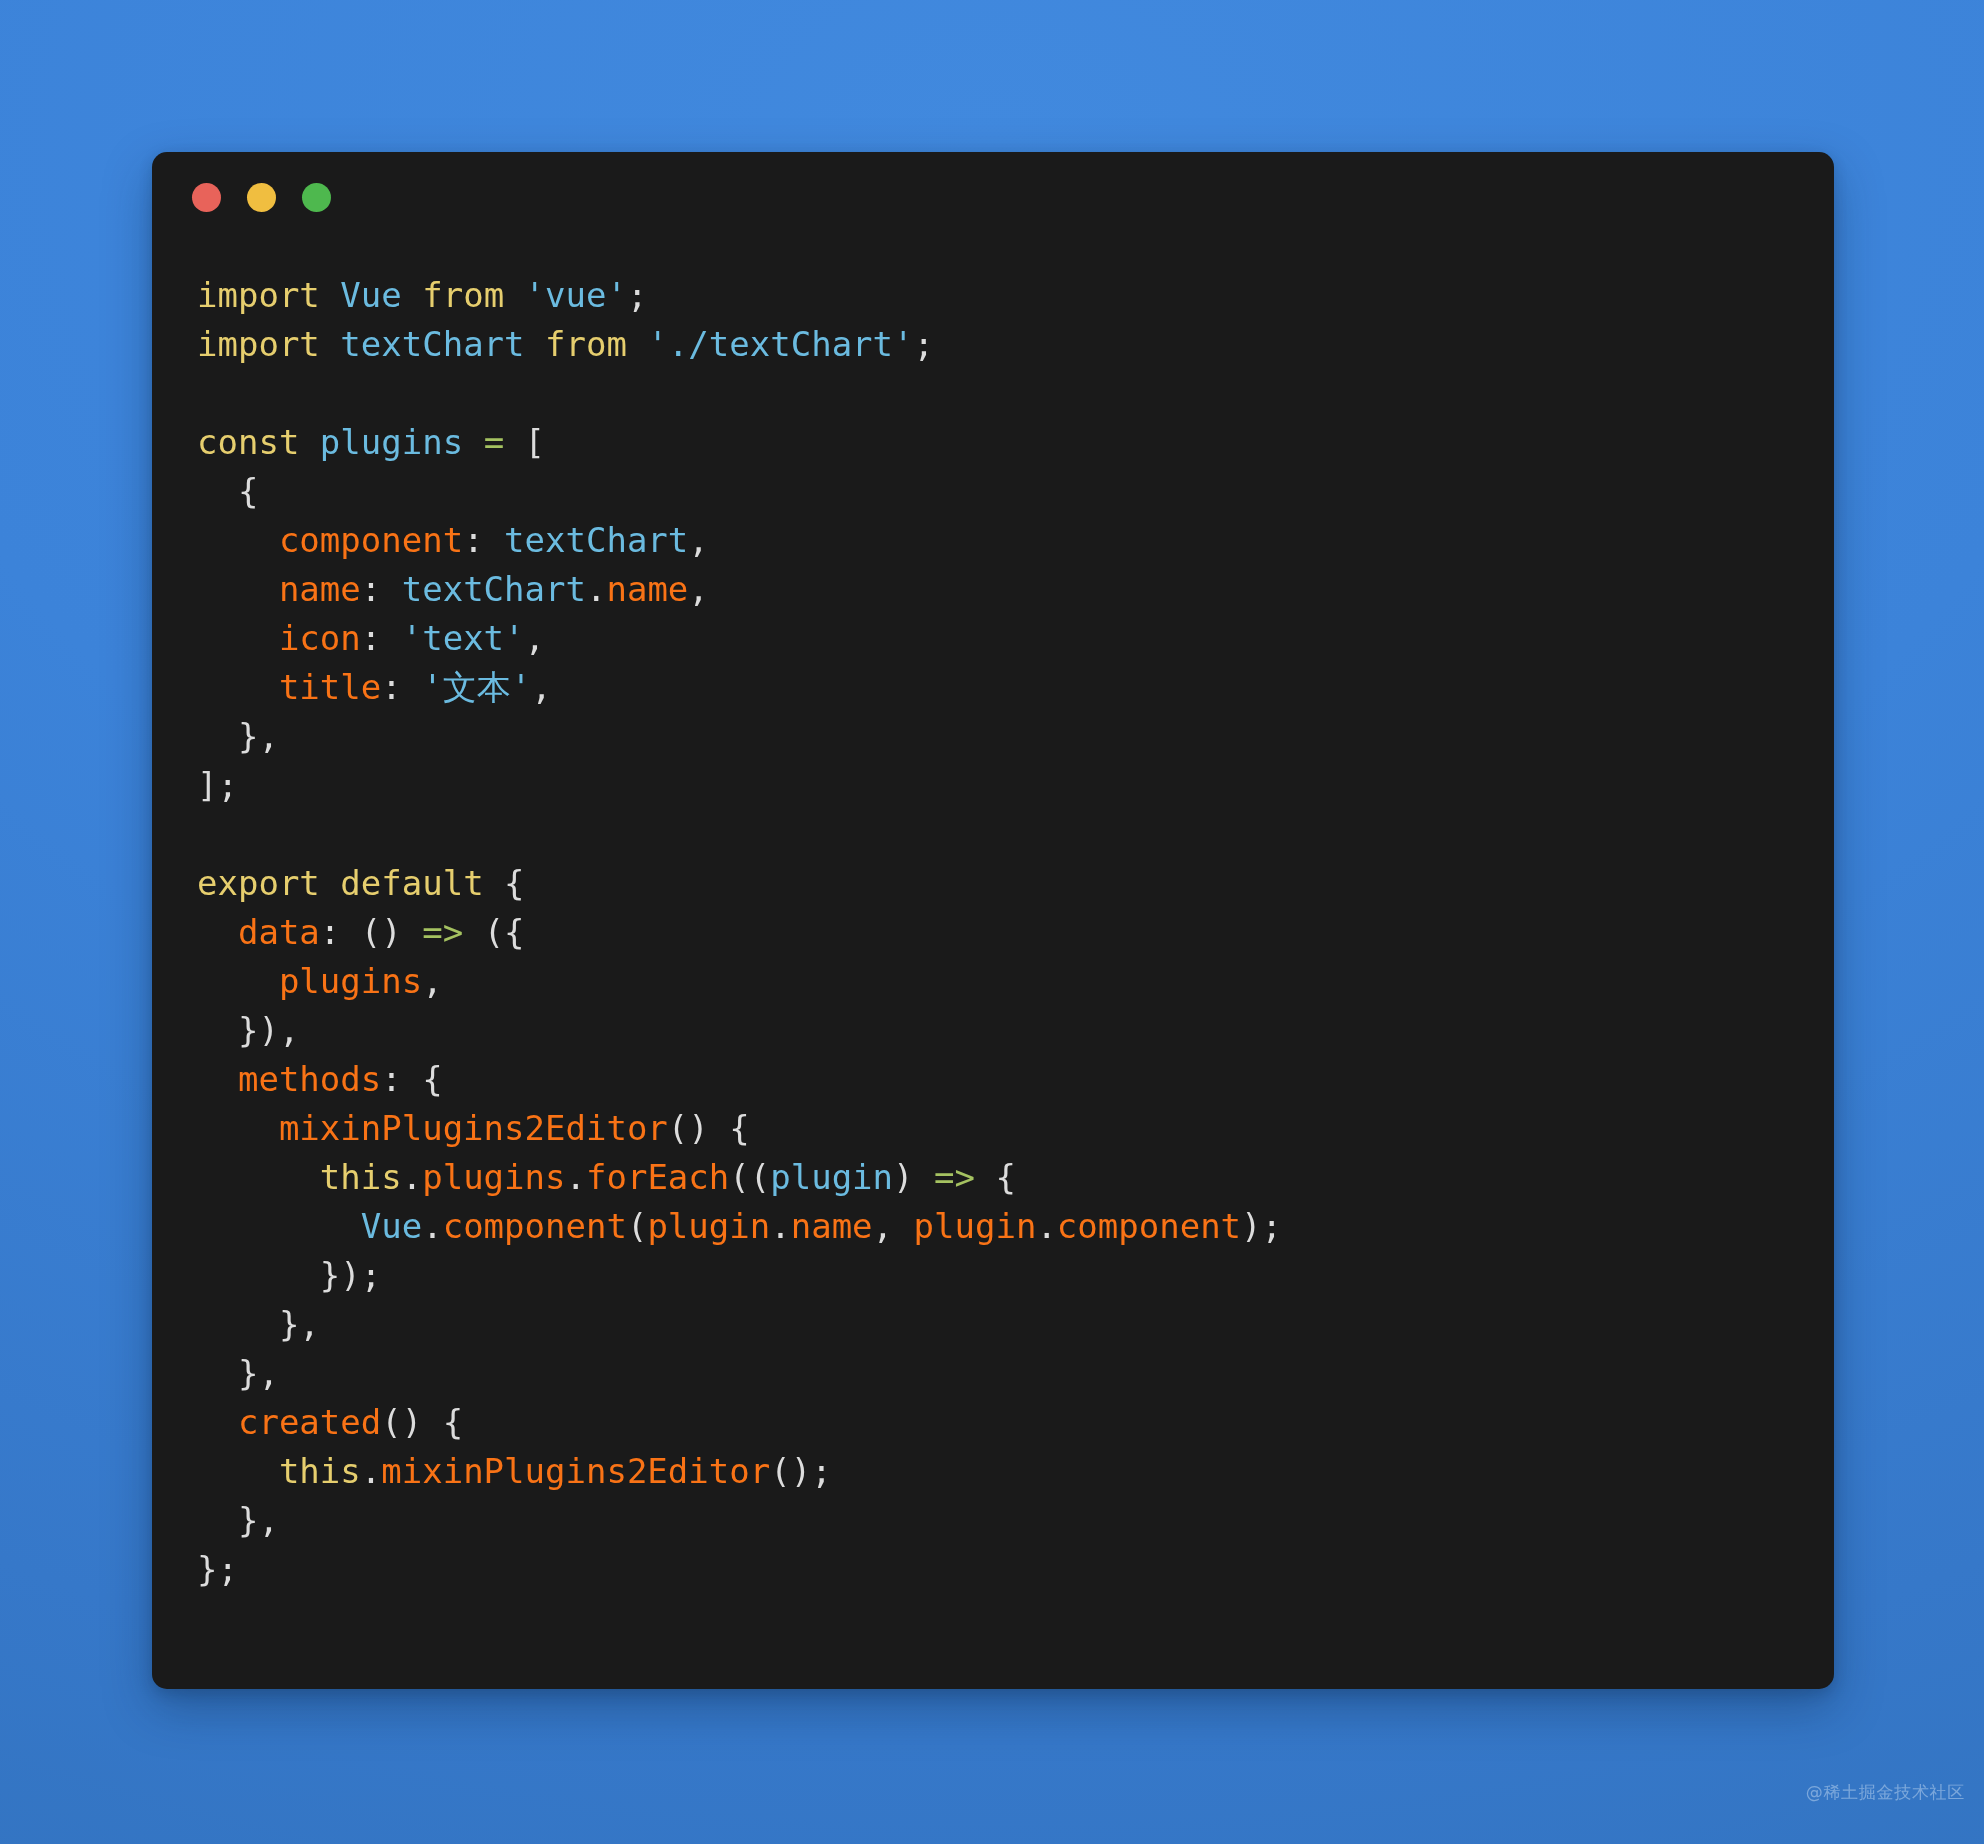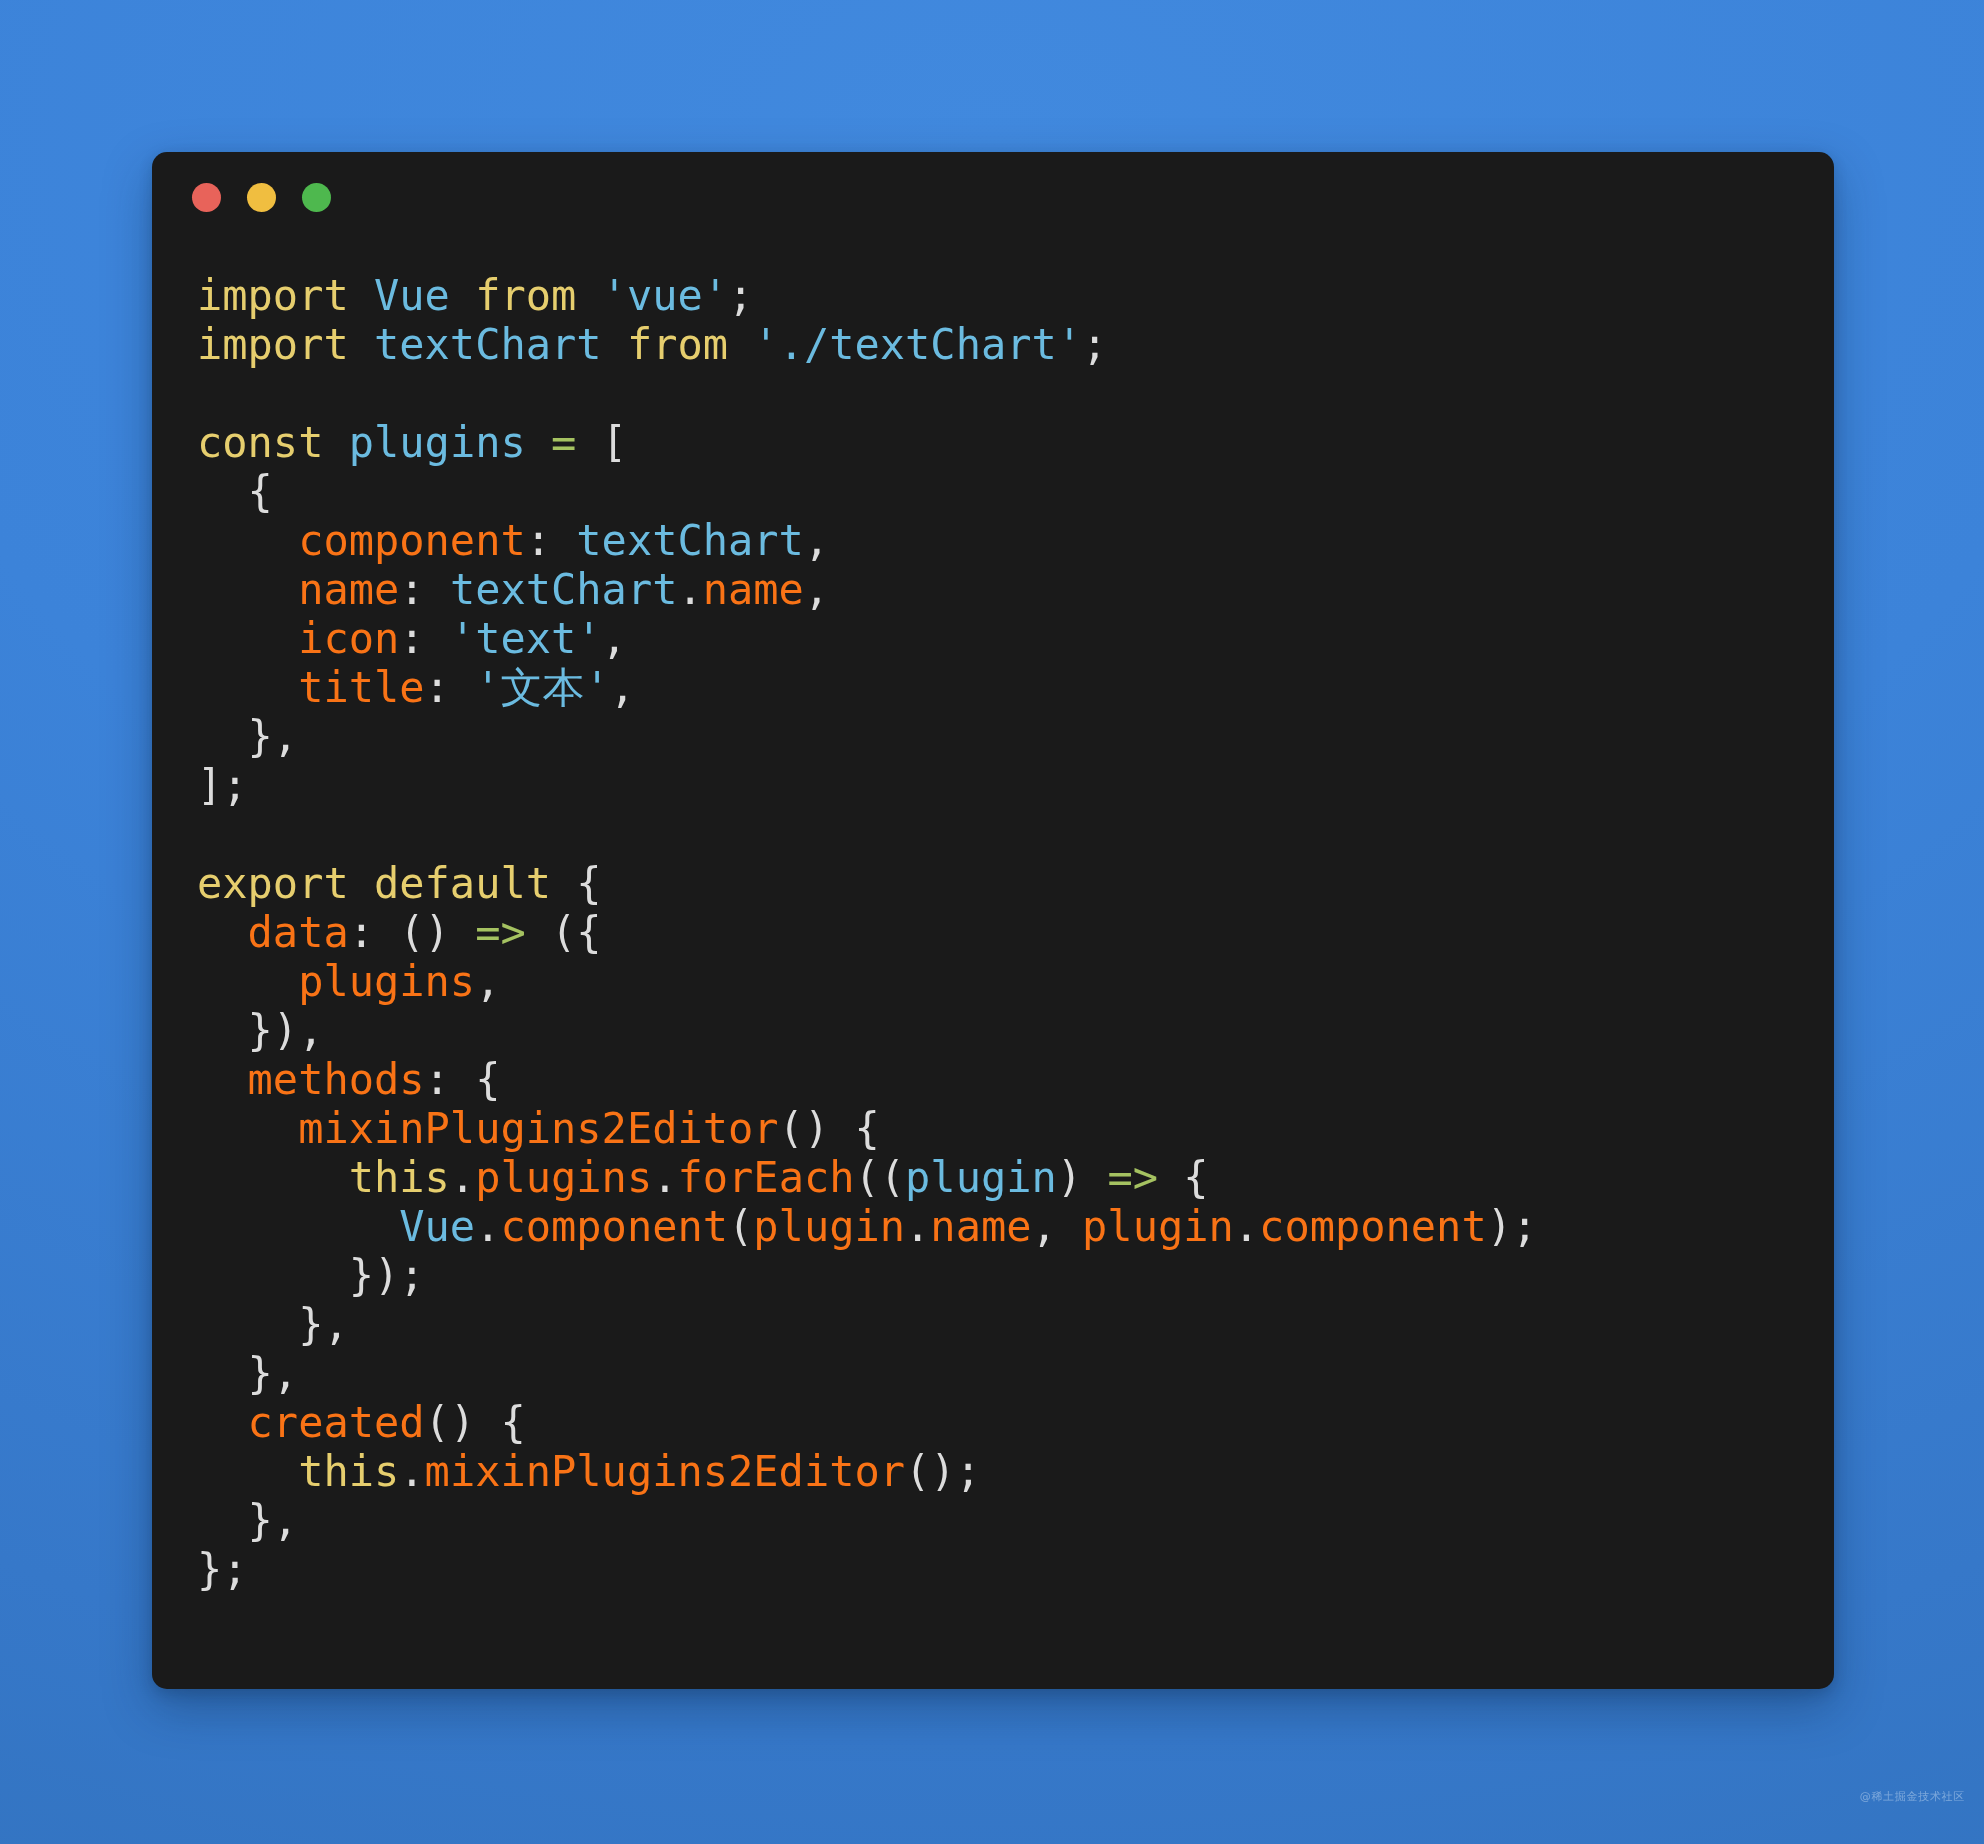--- a/index.html
+++ b/index.html
@@ -68,21 +68,21 @@
     top: 91px;
     right: 0;
     bottom: 0;
     padding: 27.5px 0 0 45px;
     box-sizing: border-box;
   }
 
   #code {
     margin: 0;
     font-family: "DejaVu Sans Mono", monospace;
-    font-size: 42px;
+    font-size: 34px;
     line-height: 49px;
     color: #dcdcdc;
     white-space: pre;
     letter-spacing: 0px;
     font-weight: 400;
   }
 
   .ln { display: block; min-height: 49px; }
 
   
@@ -91,21 +91,21 @@
   .str  { color: #6bbbe0; }  
   .prop { color: #f97316; }  
   .op   { color: #a5c261; }  
   .pn   { color: #dcdcdc; }  
 
   #watermark {
     position: absolute;
     right: 19px;
     bottom: 40px;
     font-family: "DejaVu Sans", sans-serif;
-    font-size: 11px;
+    font-size: 17px;
     color: rgba(222, 235, 250, 0.42);
     letter-spacing: 0.7px;
     white-space: nowrap;
   }
 </style>
 </head>
 <body>
 
 <div id="backdrop"></div>
 

